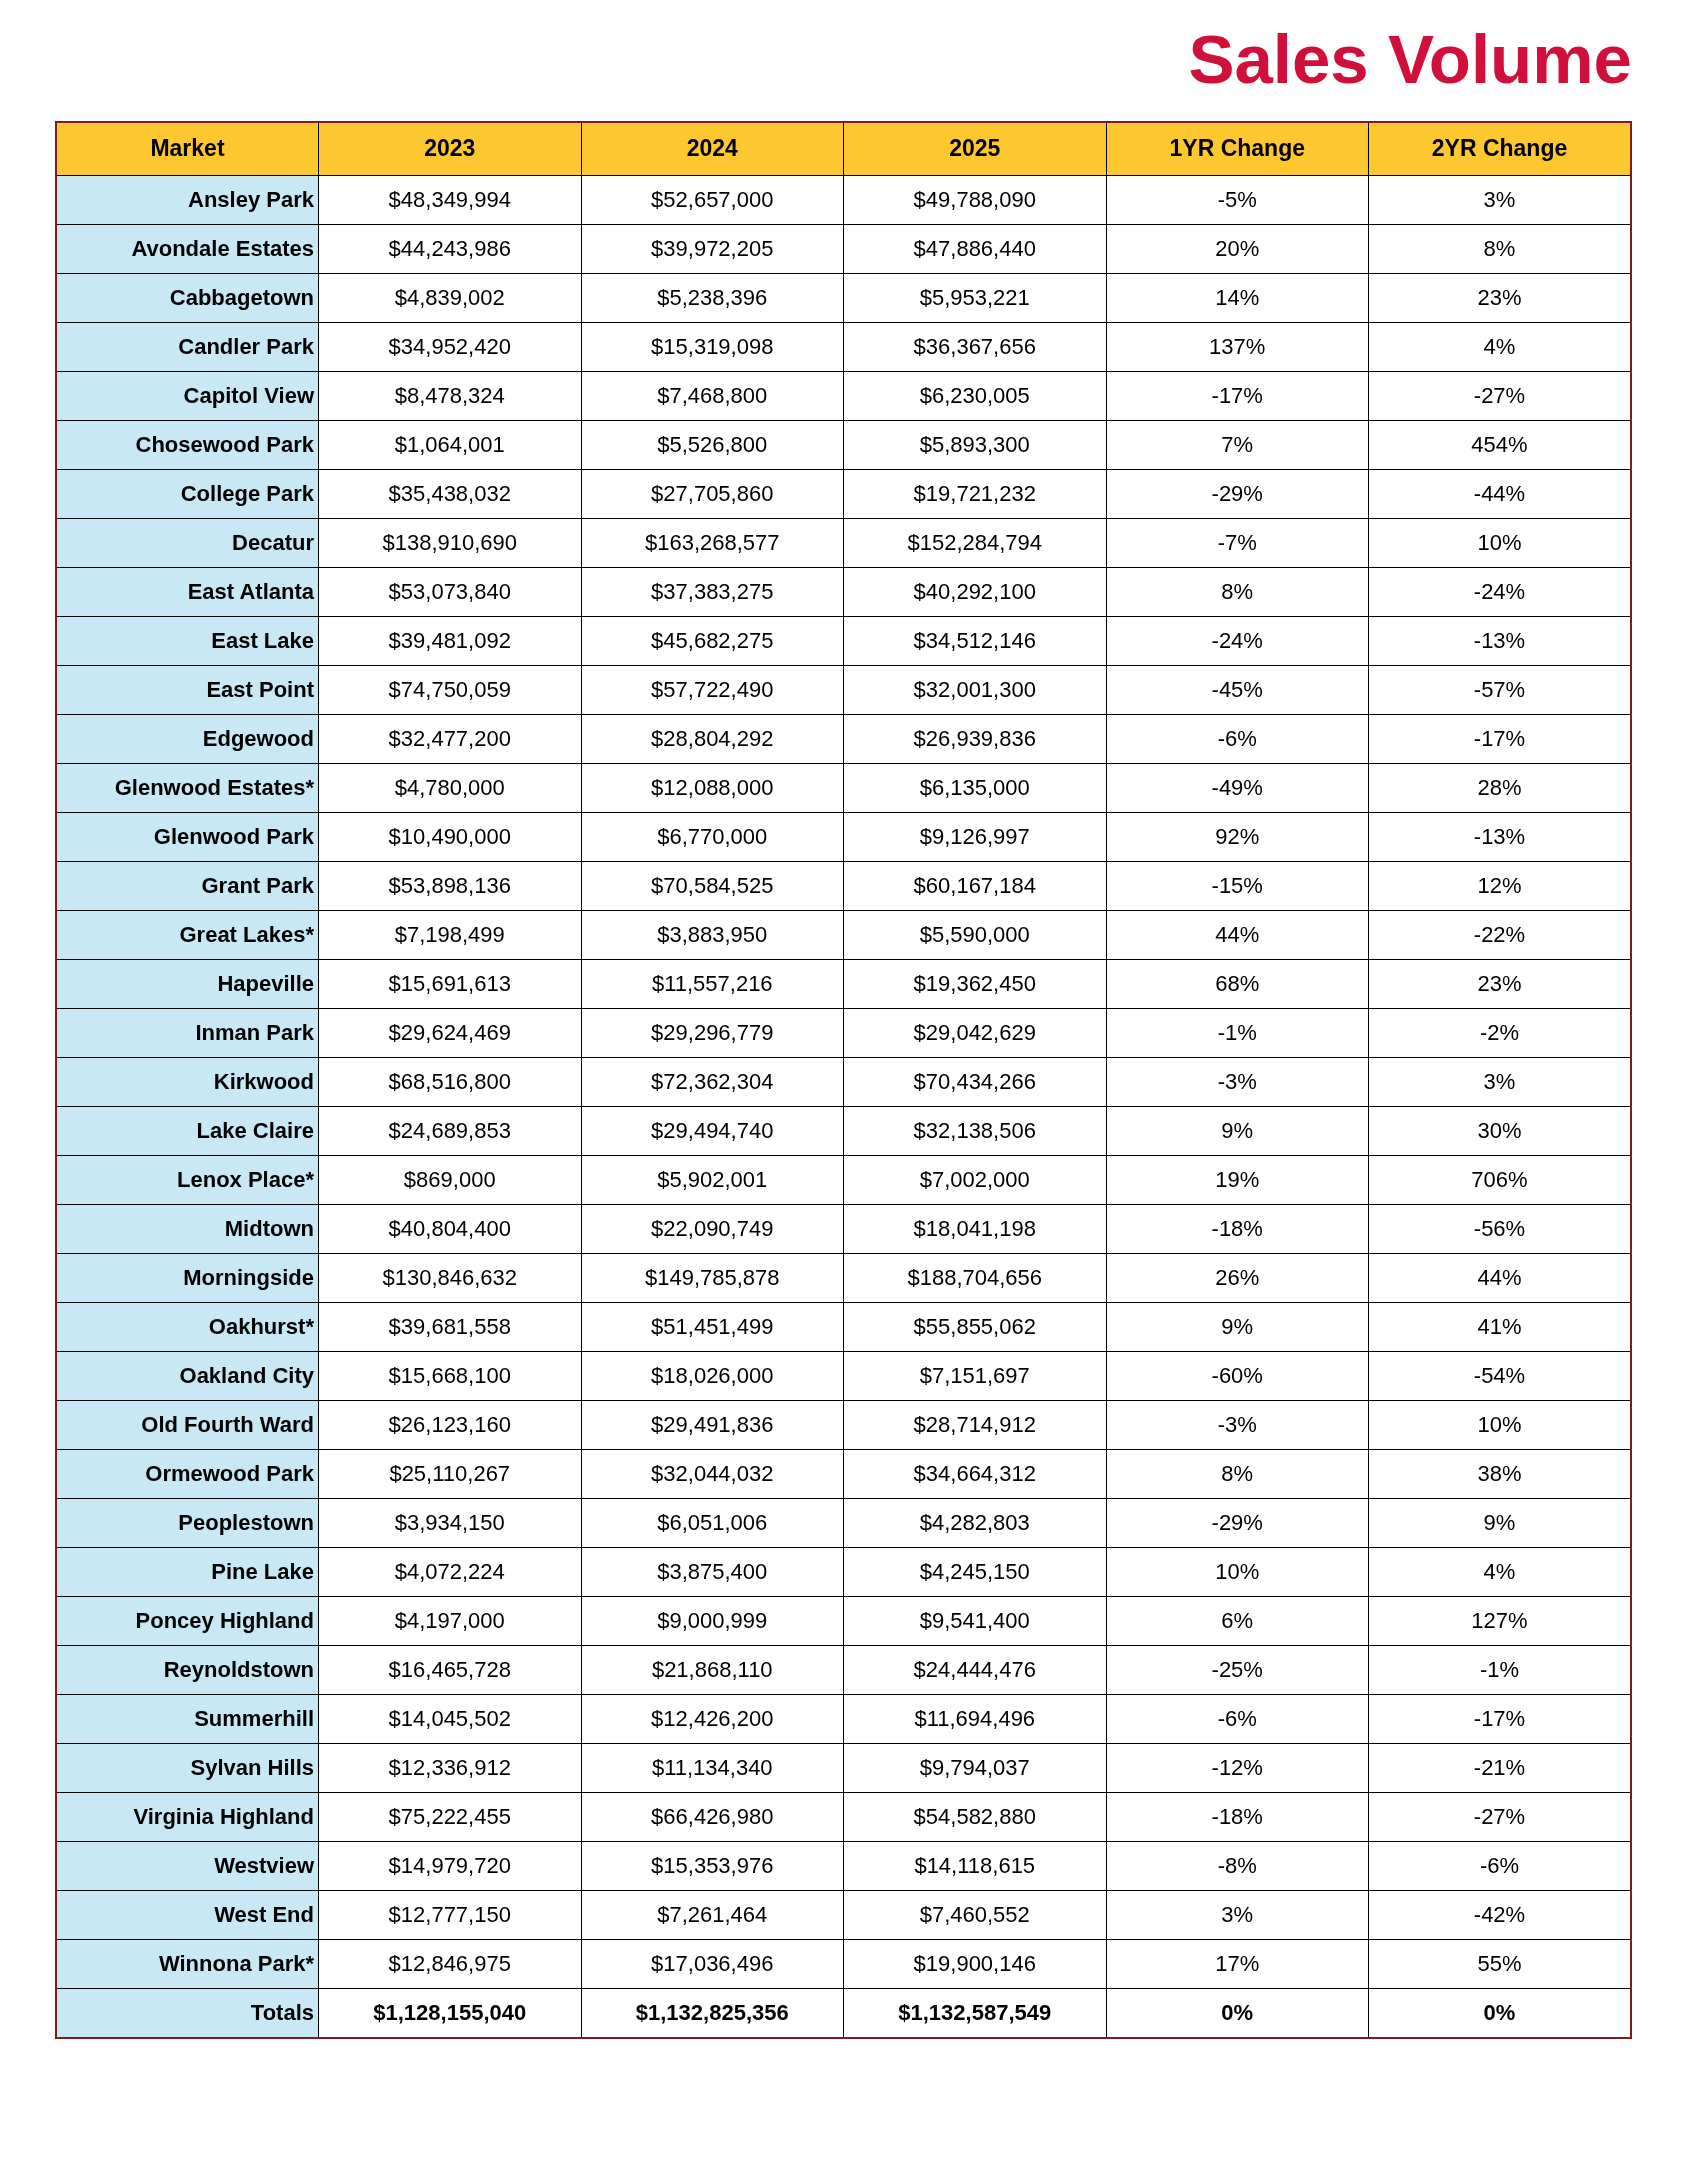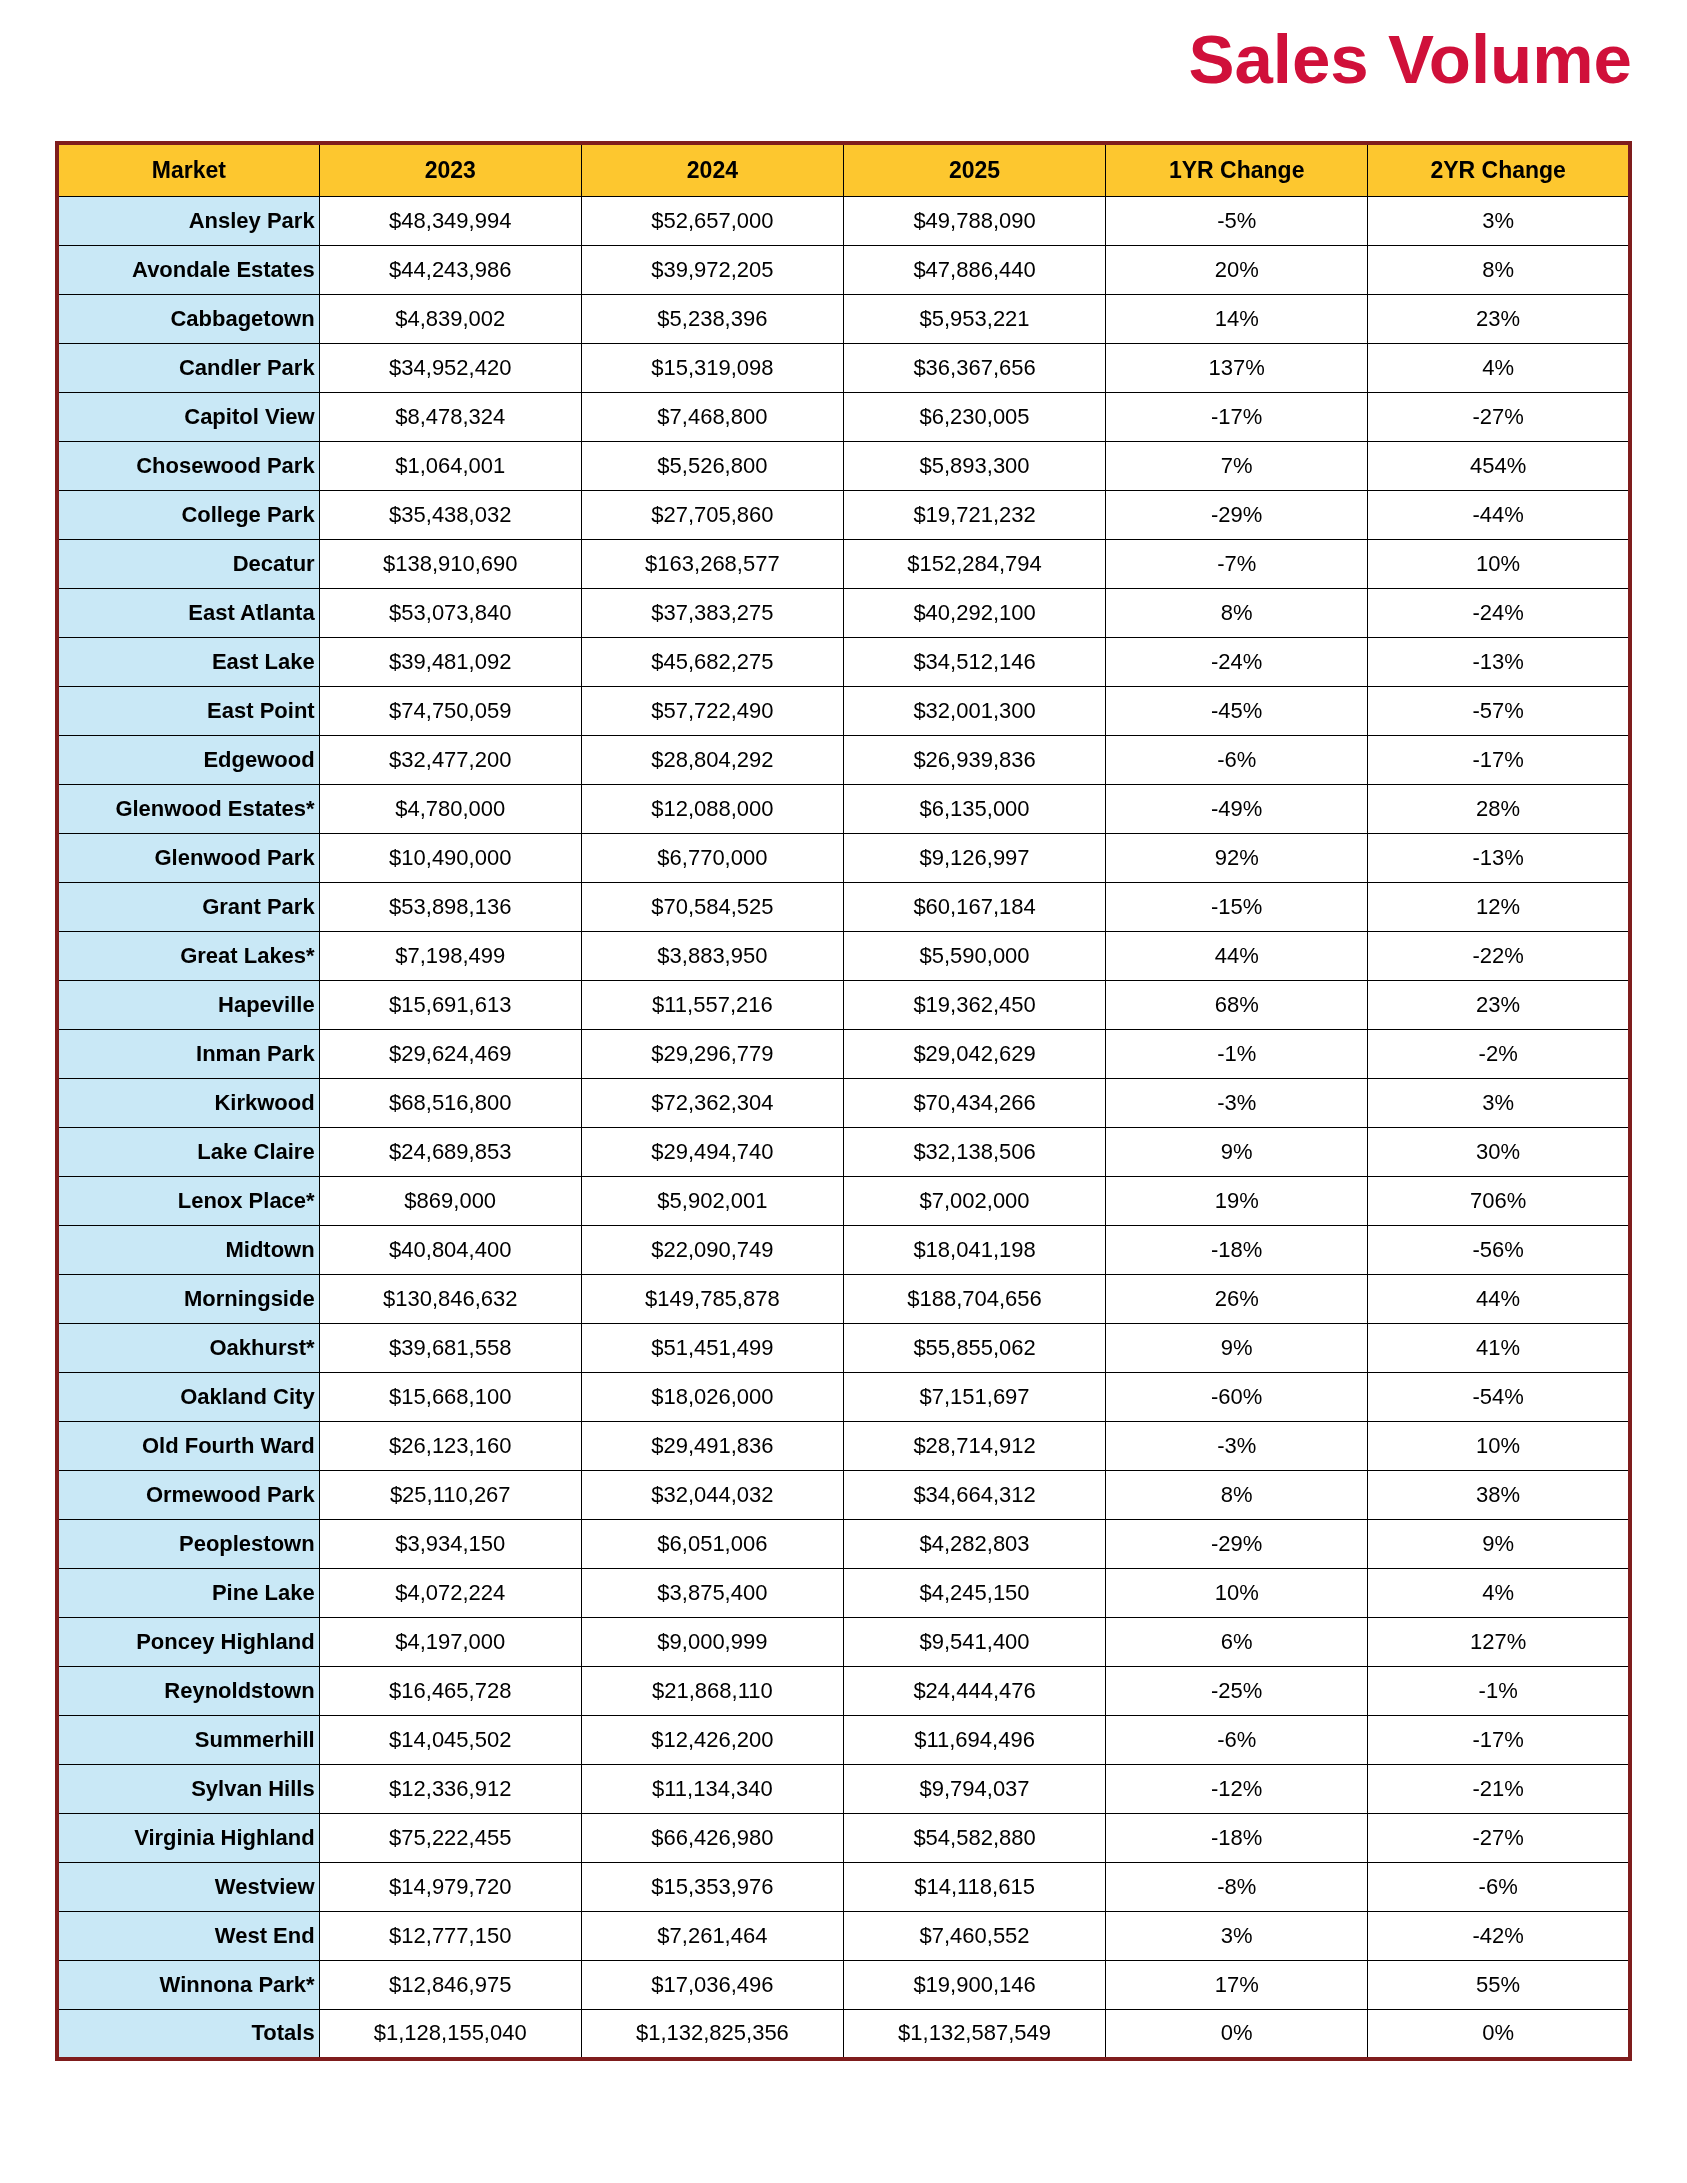--- a/index.html
+++ b/index.html
@@ -26,22 +26,21 @@
     text-align: right;
     margin: 0;
     padding-top: 20px;
     padding-bottom: 21.6px;
     letter-spacing: 0px;
   }
   table.sales-table {
     width: 100%;
     border-collapse: collapse;
     table-layout: fixed;
-    border: 4px solid #7f1d1d;
-    margin-top: 20px;
+    border: 2px solid #7f1d1d;
   }
   .sales-table th,
   .sales-table td {
     border: 1.3px solid #000000;
     box-sizing: border-box;
     font-size: 22px;
     height: 49px;
     padding: 0 4px;
     overflow: hidden;
     white-space: nowrap;
@@ -57,21 +56,21 @@
     text-align: center;
     background: #ffffff;
   }
   .sales-table td.market {
     background: var(--market-bg, #C9E8F6);
     text-align: right;
     font-weight: bold;
     padding-left: 9.4px;
   }
   .sales-table tfoot td {
-    font-weight: normal;
+    font-weight: bold;
   }
 </style>
 </head>
 <body>
 
 <div class="page">
 
   <h1 class="page-title">Sales Volume</h1>
 
   <table class="sales-table">

